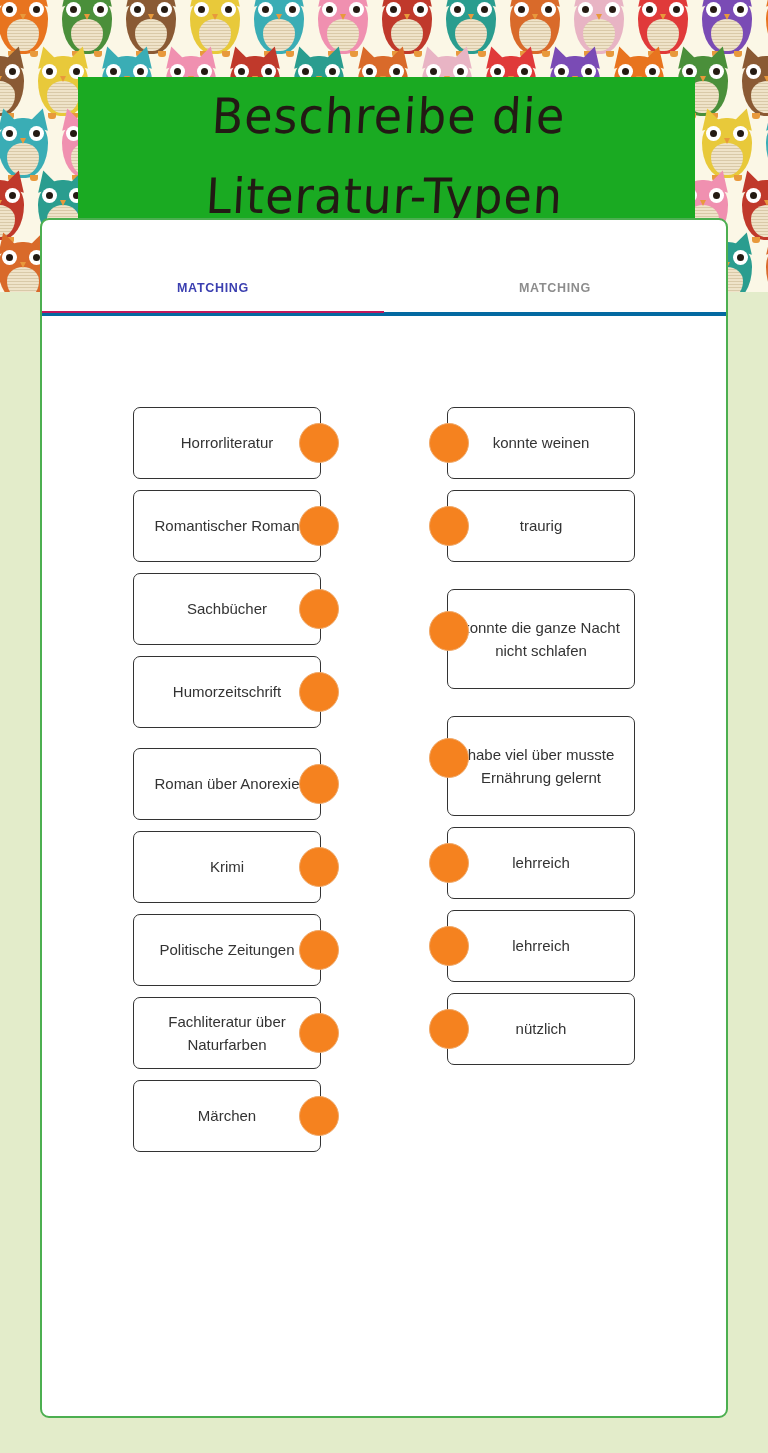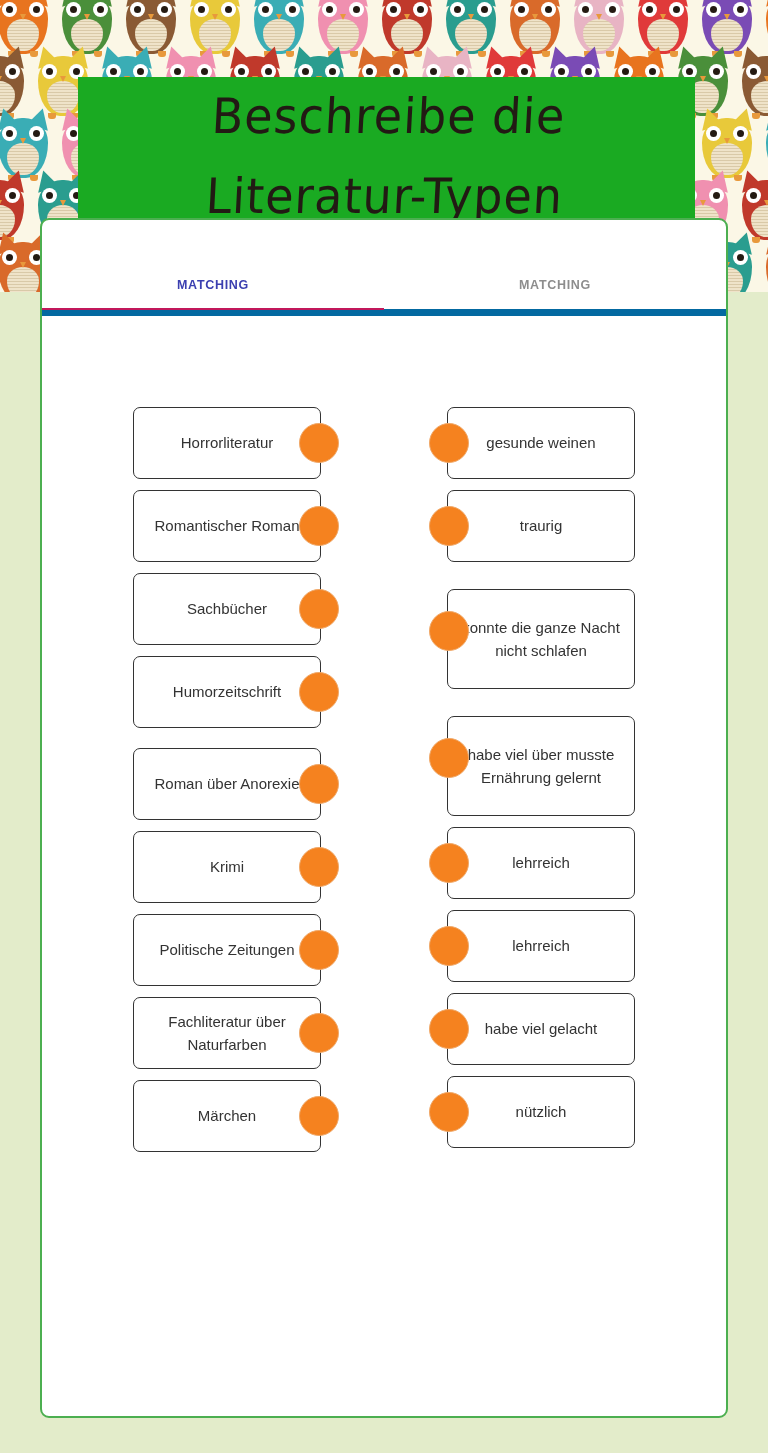--- a/index.html
+++ b/index.html
@@ -146,21 +146,21 @@
     border-radius: 9px;
     z-index: 10;
     overflow: hidden;
   }
 
   
   #tab-bar {
     position: relative;
     height: 96px;
     display: flex;
-    border-bottom: 7px solid #0369a1;
+    border-bottom: 4px solid #0369a1;
   }
   .tab {
     flex: 1 1 0;
     display: flex;
     align-items: flex-end;
     justify-content: center;
     padding-bottom: 17px;
     font-size: 12.5px;
     font-weight: 700;
     letter-spacing: 0.7px;
@@ -978,21 +978,21 @@
           <div class="card">
             <span>Märchen</span>
           </div>
           <div class="dot"></div>
         </div>
       </div>
 
       <div class="column right">
         <div class="pair-item h72">
           <div class="card">
-            <span>gesunde weinen</span>
+            <span>konnte weinen</span>
           </div>
           <div class="dot"></div>
         </div>
         <div class="pair-item h72">
           <div class="card">
             <span>traurig</span>
           </div>
           <div class="dot"></div>
         </div>
         <div class="pair-item h100">
@@ -1009,26 +1009,20 @@
         </div>
         <div class="pair-item h72">
           <div class="card">
             <span>lehrreich</span>
           </div>
           <div class="dot"></div>
         </div>
         <div class="pair-item h72">
           <div class="card">
             <span>lehrreich</span>
-          </div>
-          <div class="dot"></div>
-        </div>
-        <div class="pair-item h72">
-          <div class="card">
-            <span>habe viel gelacht</span>
           </div>
           <div class="dot"></div>
         </div>
         <div class="pair-item h72">
           <div class="card">
             <span>nützlich</span>
           </div>
           <div class="dot"></div>
         </div>
       </div>

